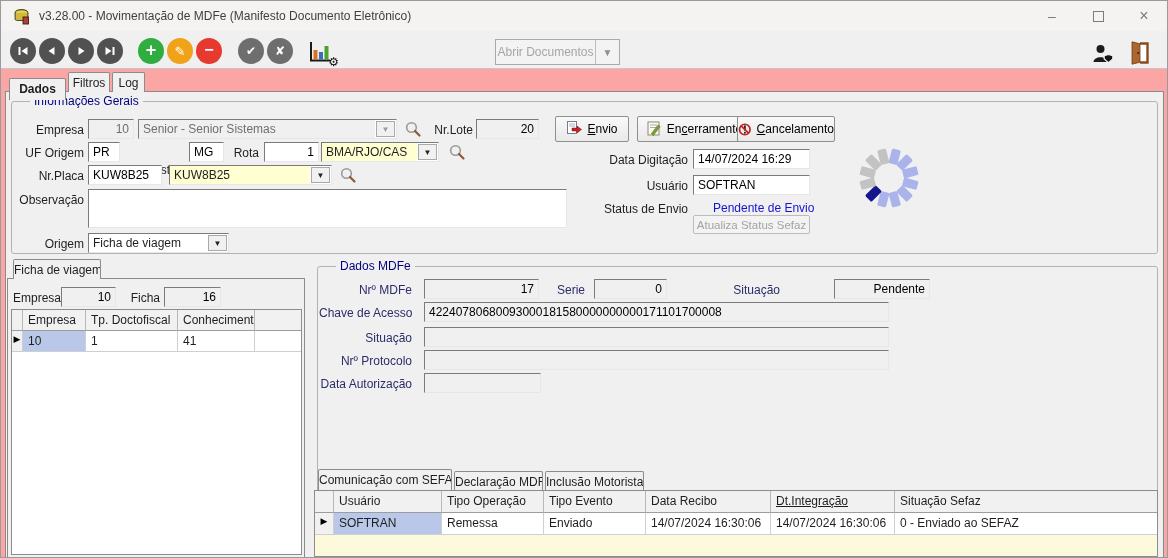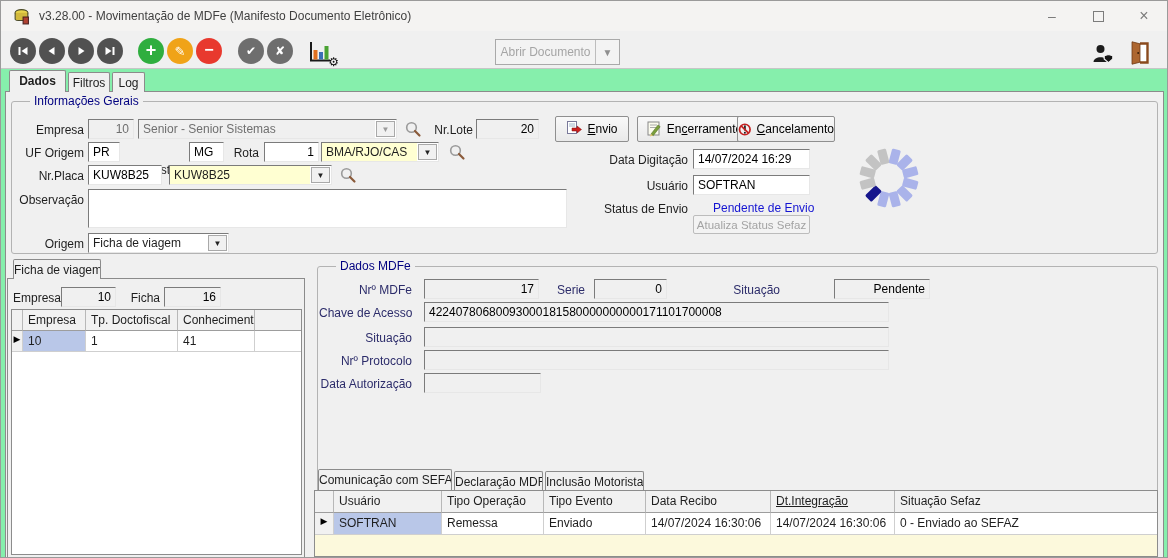--- a/index.html
+++ b/index.html
@@ -1,16 +1,16 @@
 <!DOCTYPE html>
 <html style="--nav-gray: #515151; --confirm-gray: #6e6e6e; --add-green: #2fae3f; --edit-orange: #f0a318; --delete-red: #e8392e; --status-blue: #1414d2; --selected-cell: #b9c7e8; --field-yellow: #ffffd2; --grid-yellow: #fcf9dc; --group-navy: #000080; --chart-orange: #e07020; --chart-blue: #3a6fb5; --chart-green: #4aa333;"><head>
 <meta charset="utf-8">
 <style>
   html,body{margin:0;padding:0;background:#cfcfcf;}
-  .win{position:relative;width:1168px;height:558px;background:#86efac;
+  .win{position:relative;width:1168px;height:558px;background:#fca5a5;
        font-family:"Liberation Sans",sans-serif;font-size:12px;color:#1e1e1e;
        border:1px solid #9a9a9a;box-sizing:border-box;overflow:hidden;}
   
   .titlebar{position:absolute;left:0;top:0;width:100%;height:30px;background:#f4f3f2;}
   .titlebar .title{position:absolute;left:38px;top:0;line-height:30px;color:#3f3f3f;font-size:12px;white-space:nowrap;}
   .appicon{position:absolute;left:12px;top:7px;}
   .wctls{position:absolute;right:0;top:0;height:30px;display:flex;}
   .wctl{width:46px;height:30px;display:flex;align-items:center;justify-content:center;color:#7c7c7c;font-size:14px;}
   .maxbox{width:9px;height:9px;border:1px solid #7c7c7c;display:inline-block;}
   
@@ -25,21 +25,21 @@
   .chart-wrap{position:absolute;left:306px;top:38px;width:30px;height:27px;}
   .gear{position:absolute;right:-2px;bottom:-3px;font-size:12px;color:#111;}
   .abrir{position:absolute;left:494px;top:38px;height:26px;display:flex;border:1px solid #a9a9a9;background:#f3f3f3;box-sizing:border-box;}
   .abrir .txt{width:99px;display:flex;align-items:center;justify-content:center;color:#a5a5a5;}
   .abrir .arr{width:23px;border-left:1px solid #bdbdbd;display:flex;align-items:center;justify-content:center;color:#8f8f8f;font-size:10px;}
   .tool-ico{position:absolute;top:41px;}
   
   .tab{position:absolute;box-sizing:border-box;background:#f0f0f0;border:1px solid #8b8b8b;border-bottom:none;
        border-radius:2px 2px 0 0;text-align:center;padding-top:3px;font-size:12px;white-space:nowrap;overflow:hidden;}
   .tab.active{z-index:3;}
-  .tab.boldact{font-weight:bold;}
+  .tab.boldact{font-weight:bold;margin-top:8px;}
   .panel{position:absolute;box-sizing:border-box;border:1px solid #8b8b8b;background:#f0f0f0;}
   
   .group{position:absolute;box-sizing:border-box;border:1px solid #b3b3b3;border-radius:3px;}
   .glabel{position:absolute;top:-8px;left:18px;background:#f0f0f0;padding:0 4px;color:var(--group-navy);font-size:12px;}
   
   .lb{position:absolute;font-size:12px;color:#1e1e1e;text-align:right;white-space:nowrap;}
   .lb.nvy{color:#2c2c6a;}
   .f{position:absolute;box-sizing:border-box;height:20px;padding:2px 4px 0;background:#fff;
      border:1px solid;border-color:#7b7b7b #e7e7e7 #e7e7e7 #7b7b7b;font-size:12px;color:#000;
      overflow:hidden;white-space:nowrap;}
@@ -141,21 +141,21 @@
     <svg width="26" height="26" viewBox="0 0 26 26">
       <path d="M4,3 V21.5 H23" stroke="#1a1a1a" stroke-width="2" fill="none"></path>
       <rect x="6.5" y="11" width="4" height="9.5" style="fill:var(--chart-orange)"></rect>
       <rect x="12" y="13" width="4" height="7.5" style="fill:var(--chart-blue)"></rect>
       <rect x="17.5" y="7" width="4" height="13.5" style="fill:var(--chart-green)"></rect>
     </svg>
     <span class="gear">⚙</span>
   </div>
 
   <div class="abrir">
-    <div class="txt">Abrir Documento</div>
+    <div class="txt">Abrir Documentos</div>
     <div class="arr">
         <span>▼</span>
       </div>
   </div>
 
   <div class="tool-ico" style="left:1090px;">
     <svg width="25" height="24" viewBox="0 0 25 24">
       <circle cx="9.5" cy="7" r="4" fill="#1c1c1c"></circle>
       <path d="M2.5,20 c0,-6.5 14,-6.5 14,0 z" fill="#1c1c1c"></path>
       <polygon points="17.5,12.5 21.8,13.7 21.8,17 17.5,20.6 13.2,17 13.2,13.7" fill="#141414" stroke="#f0f0f0" stroke-width="1.2"></polygon>

